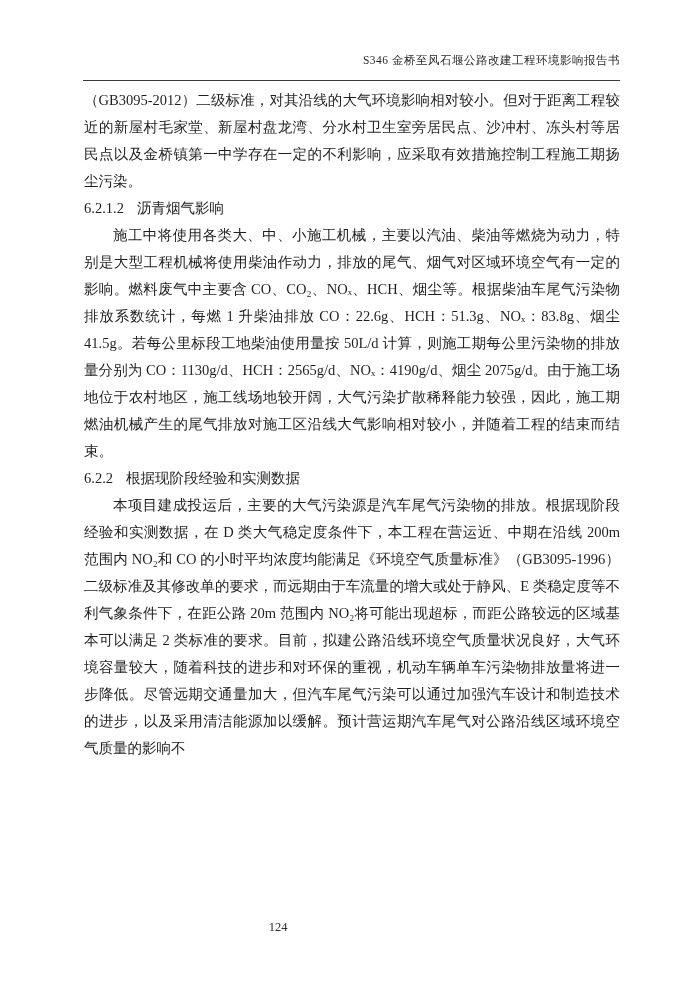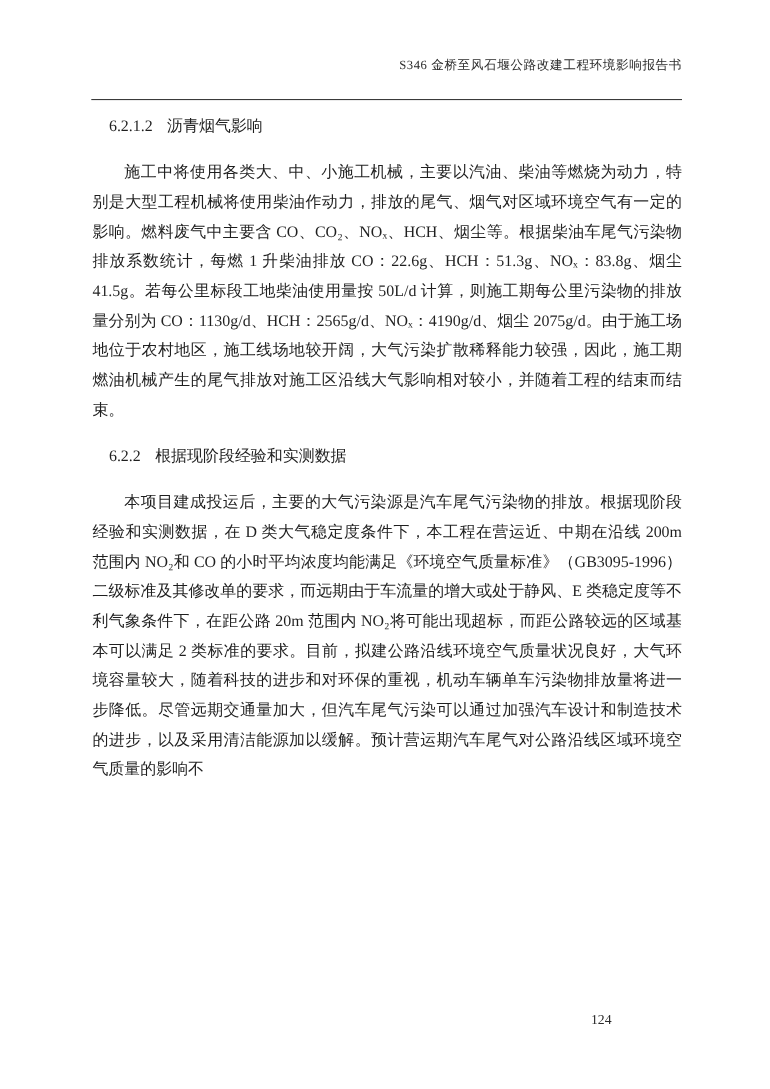--- a/index.html
+++ b/index.html
@@ -19,21 +19,21 @@
   }
   .page-header {
     position: absolute;
     top: 52px;
     left: 83px;
     width: 537px;
     text-align: right;
     font-size: 11.5px;
     line-height: 16px;
     letter-spacing: 0.5px;
-    padding-bottom: 22px;
+    padding-bottom: 12px;
     border-bottom: 1.5px solid #3a3a3a;
     color: #2a2a2a;
   }
   .doc-body {
     position: absolute;
     top: 87px;
     left: 84px;
     width: 536px;
     font-size: 14.5px;
     line-height: 27px;
@@ -41,47 +41,48 @@
   .para {
     margin: 0;
     text-align: justify;
     text-justify: inter-character;
     text-align-last: left;
   }
   .para.indent {
     text-indent: 2em;
   }
   .heading {
-    margin: 15px;
+    margin: 0;
     text-align: left;
     white-space: nowrap;
   }
   .heading .heading-num {
     margin-right: 0.9em;
   }
   .page-footer {
     position: absolute;
     top: 920px;
     left: 0;
     width: 556px;
-    text-align: right;
+    text-align: center;
     font-size: 12.5px;
     color: #2a2a2a;
   }
 </style>
 </head>
 <body>
 
 <div class="page">
 
   <div class="page-header">
     <span>S346 金桥至风石堰公路改建工程环境影响报告书</span>
   </div>
 
   <div class="doc-body">
+      <p class="para">（GB3095-2012）二级标准，对其沿线的大气环境影响相对较小。但对于距离工程较近的新屋村毛家堂、新屋村盘龙湾、分水村卫生室旁居民点、沙冲村、冻头村等居民点以及金桥镇第一中学存在一定的不利影响，应采取有效措施控制工程施工期扬尘污染。</p>
       <div class="heading"><span class="heading-num">6.2.1.2</span><span class="heading-title">沥青烟气影响</span></div>
       <p class="para indent">施工中将使用各类大、中、小施工机械，主要以汽油、柴油等燃烧为动力，特别是大型工程机械将使用柴油作动力，排放的尾气、烟气对区域环境空气有一定的影响。燃料废气中主要含 CO、CO₂、NOₓ、HCH、烟尘等。根据柴油车尾气污染物排放系数统计，每燃 1 升柴油排放 CO：22.6g、HCH：51.3g、NOₓ：83.8g、烟尘 41.5g。若每公里标段工地柴油使用量按 50L/d 计算，则施工期每公里污染物的排放量分别为 CO：1130g/d、HCH：2565g/d、NOₓ：4190g/d、烟尘 2075g/d。由于施工场地位于农村地区，施工线场地较开阔，大气污染扩散稀释能力较强，因此，施工期燃油机械产生的尾气排放对施工区沿线大气影响相对较小，并随着工程的结束而结束。</p>
       <div class="heading"><span class="heading-num">6.2.2</span><span class="heading-title">根据现阶段经验和实测数据</span></div>
       <p class="para indent">本项目建成投运后，主要的大气污染源是汽车尾气污染物的排放。根据现阶段经验和实测数据，在 D 类大气稳定度条件下，本工程在营运近、中期在沿线 200m 范围内 NO₂和 CO 的小时平均浓度均能满足《环境空气质量标准》（GB3095-1996）二级标准及其修改单的要求，而远期由于车流量的增大或处于静风、E 类稳定度等不利气象条件下，在距公路 20m 范围内 NO₂将可能出现超标，而距公路较远的区域基本可以满足 2 类标准的要求。目前，拟建公路沿线环境空气质量状况良好，大气环境容量较大，随着科技的进步和对环保的重视，机动车辆单车污染物排放量将进一步降低。尽管远期交通量加大，但汽车尾气污染可以通过加强汽车设计和制造技术的进步，以及采用清洁能源加以缓解。预计营运期汽车尾气对公路沿线区域环境空气质量的影响不</p>
     </div>
 
   <div class="page-footer">
     <span>124</span>
   </div>
 

